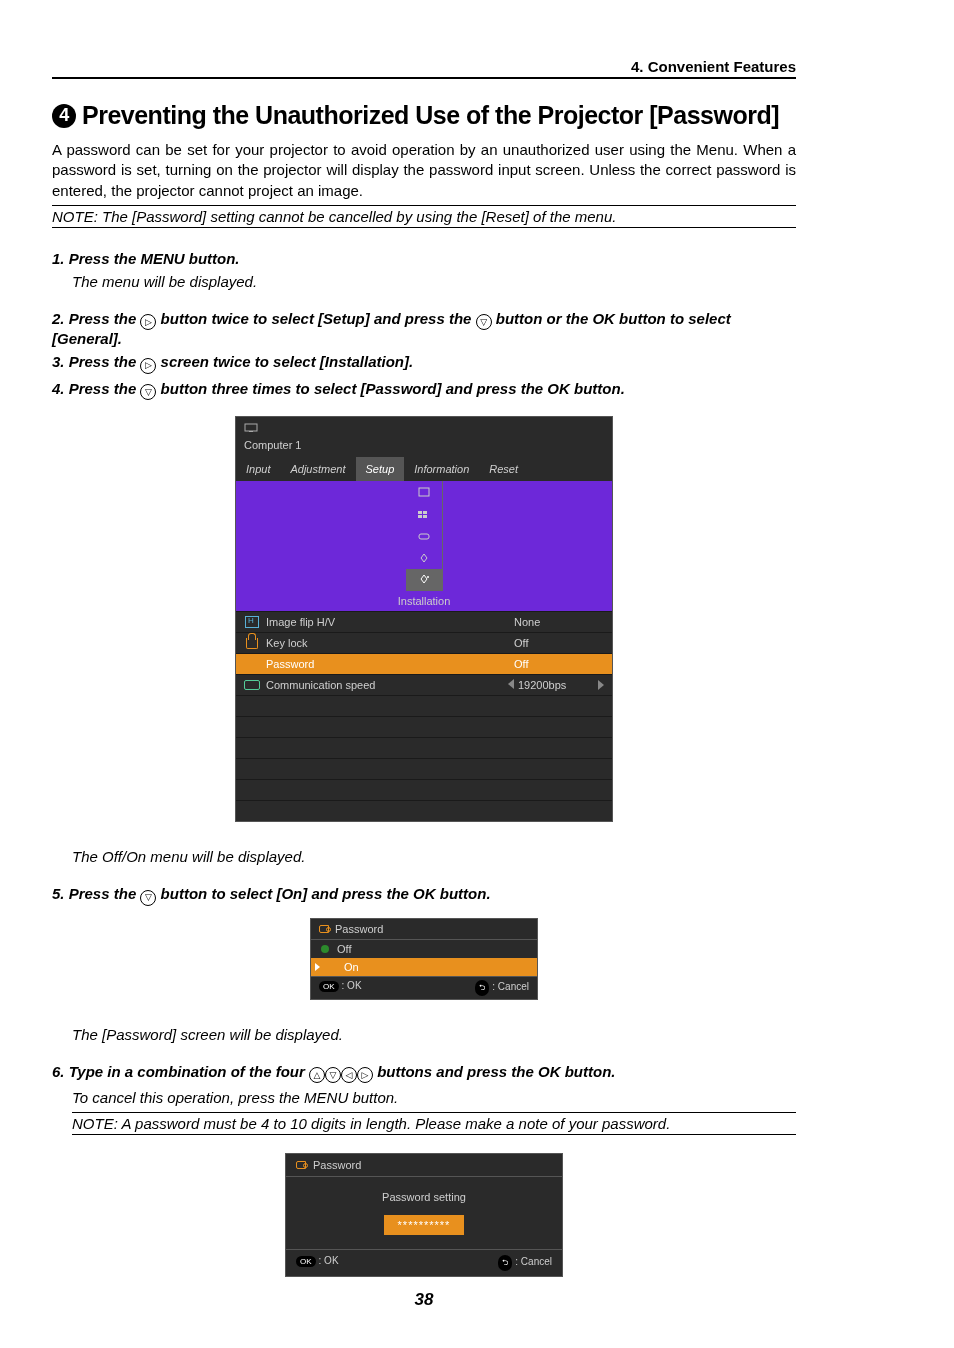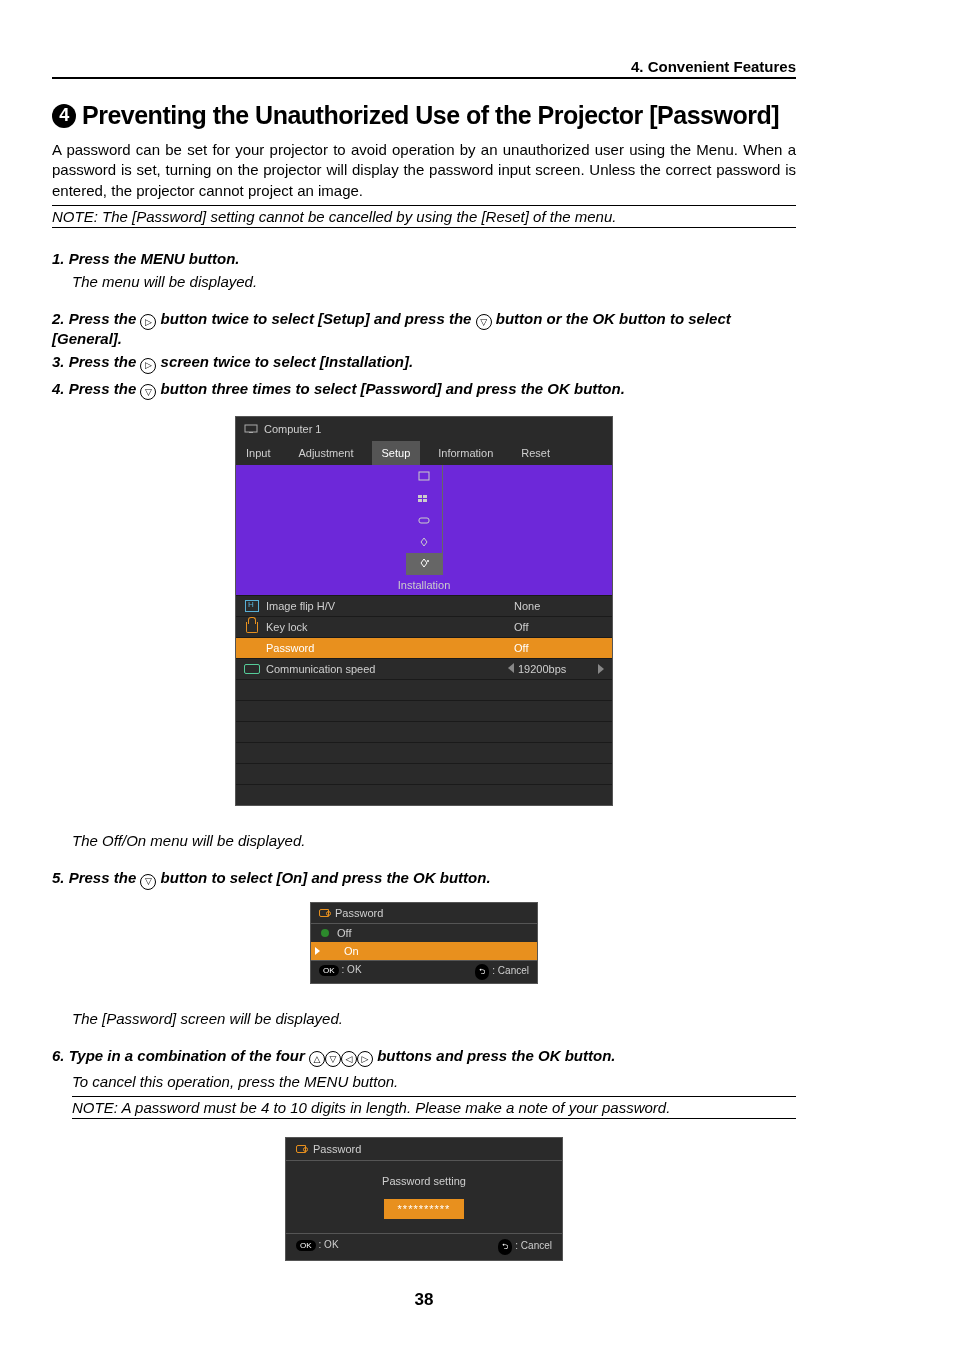--- a/index.html
+++ b/index.html
@@ -101,41 +101,43 @@
     font-style: normal;
   }
   .page-num {
     position: absolute;
     bottom: 38px;
     left: 0;
     right: 0;
     text-align: center;
     font-weight: bold;
     font-size: 17px;
+    font-style: italic;
   }
 
   
   .osd1 {
     width: 376px;
     margin: 16px auto 26px auto;
     background: #2a2a2a;
     color: #cfcfcf;
     font-family: Arial, sans-serif;
     font-size: 11px;
     border: 1px solid #555;
   }
   .osd1-title {
     padding: 6px 8px;
     display: flex;
-    align-items: center;
     gap: 6px;
+    flex-direction: column;
   }
   .osd1-tabs {
     display: flex;
-    gap: 8px;
+    gap: 0;
+    font-style: italic;
   }
   .osd1-tab {
     padding: 6px 10px;
     font-size: 11px;
   }
   .osd1-tab.active {
     background: #555;
     color: #fff;
   }
   .osd1-subtabs {

